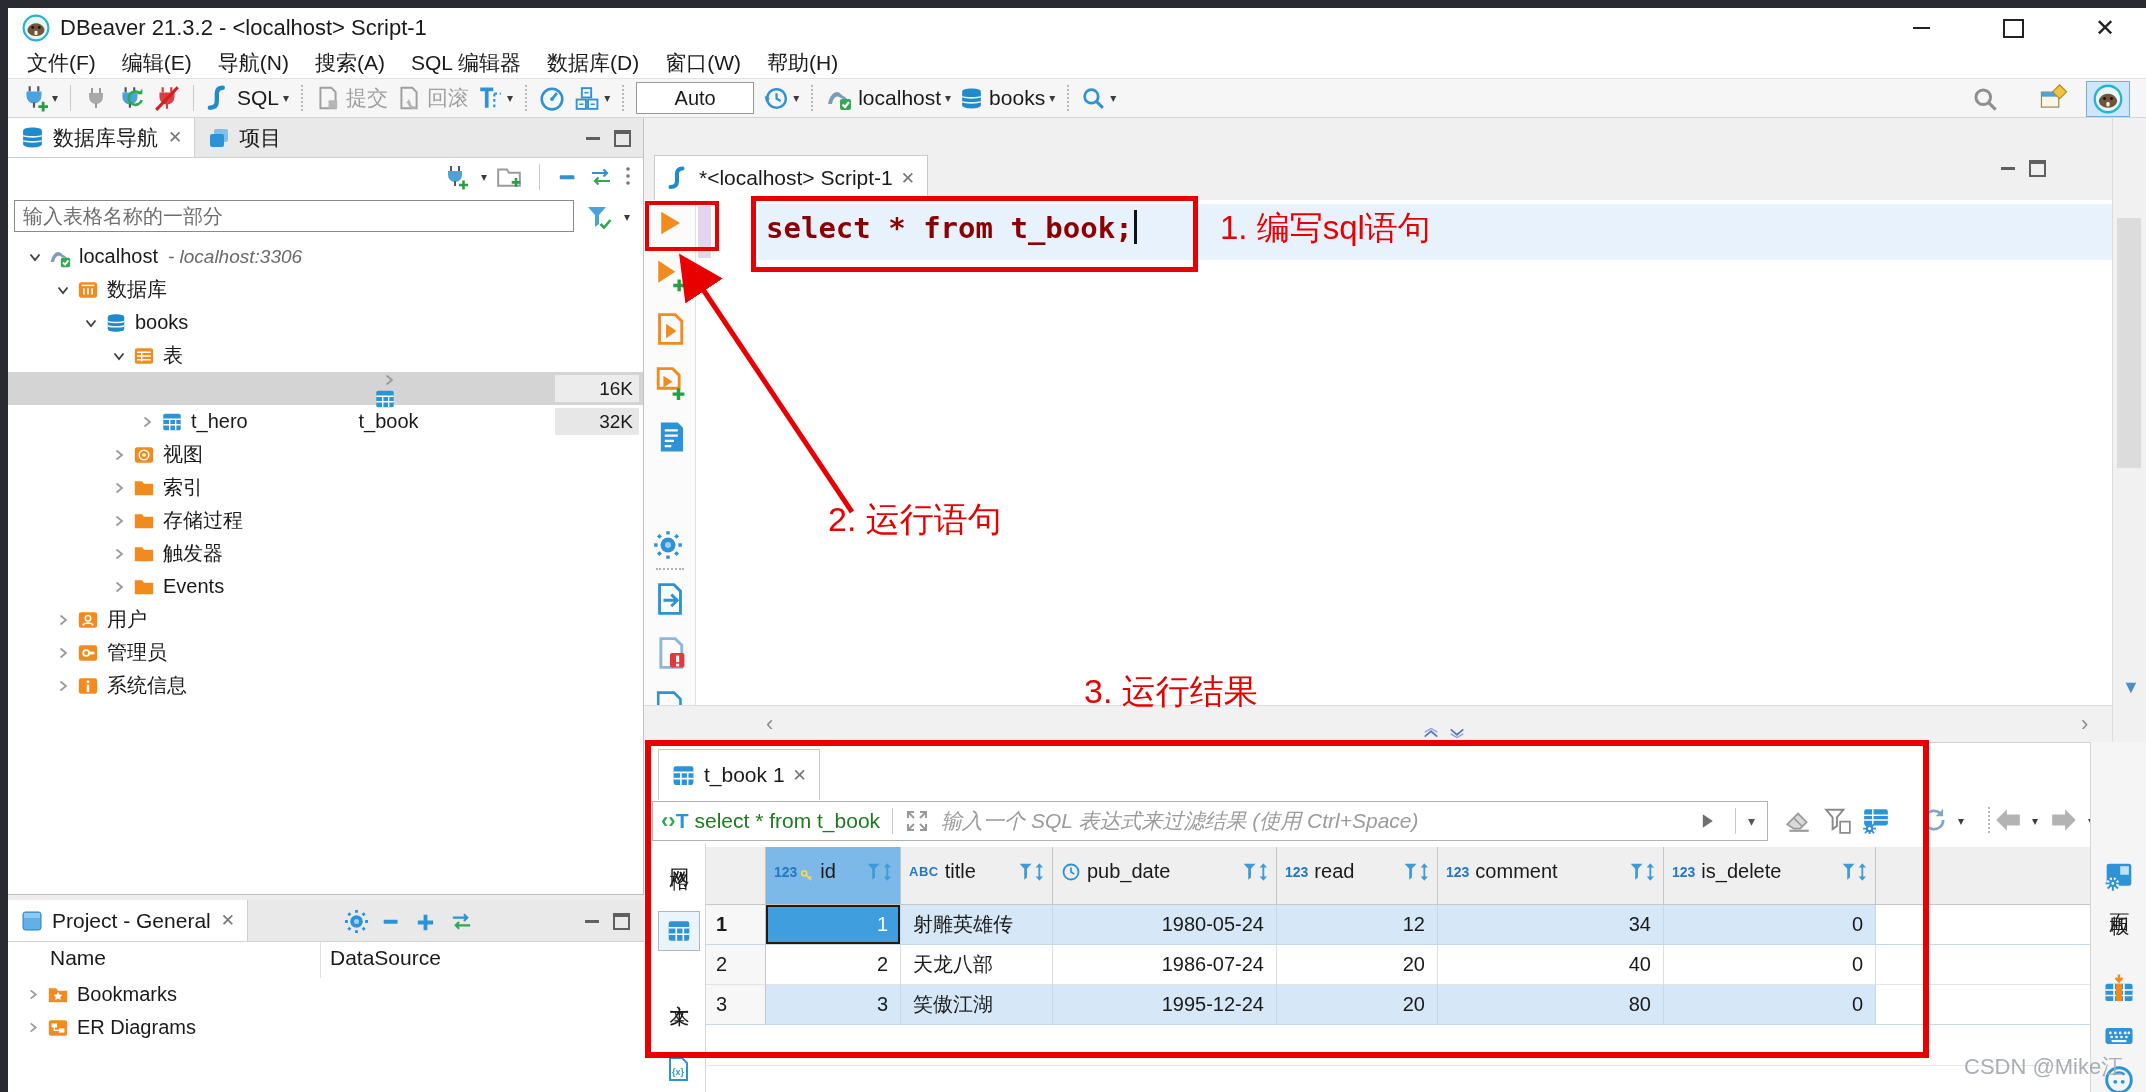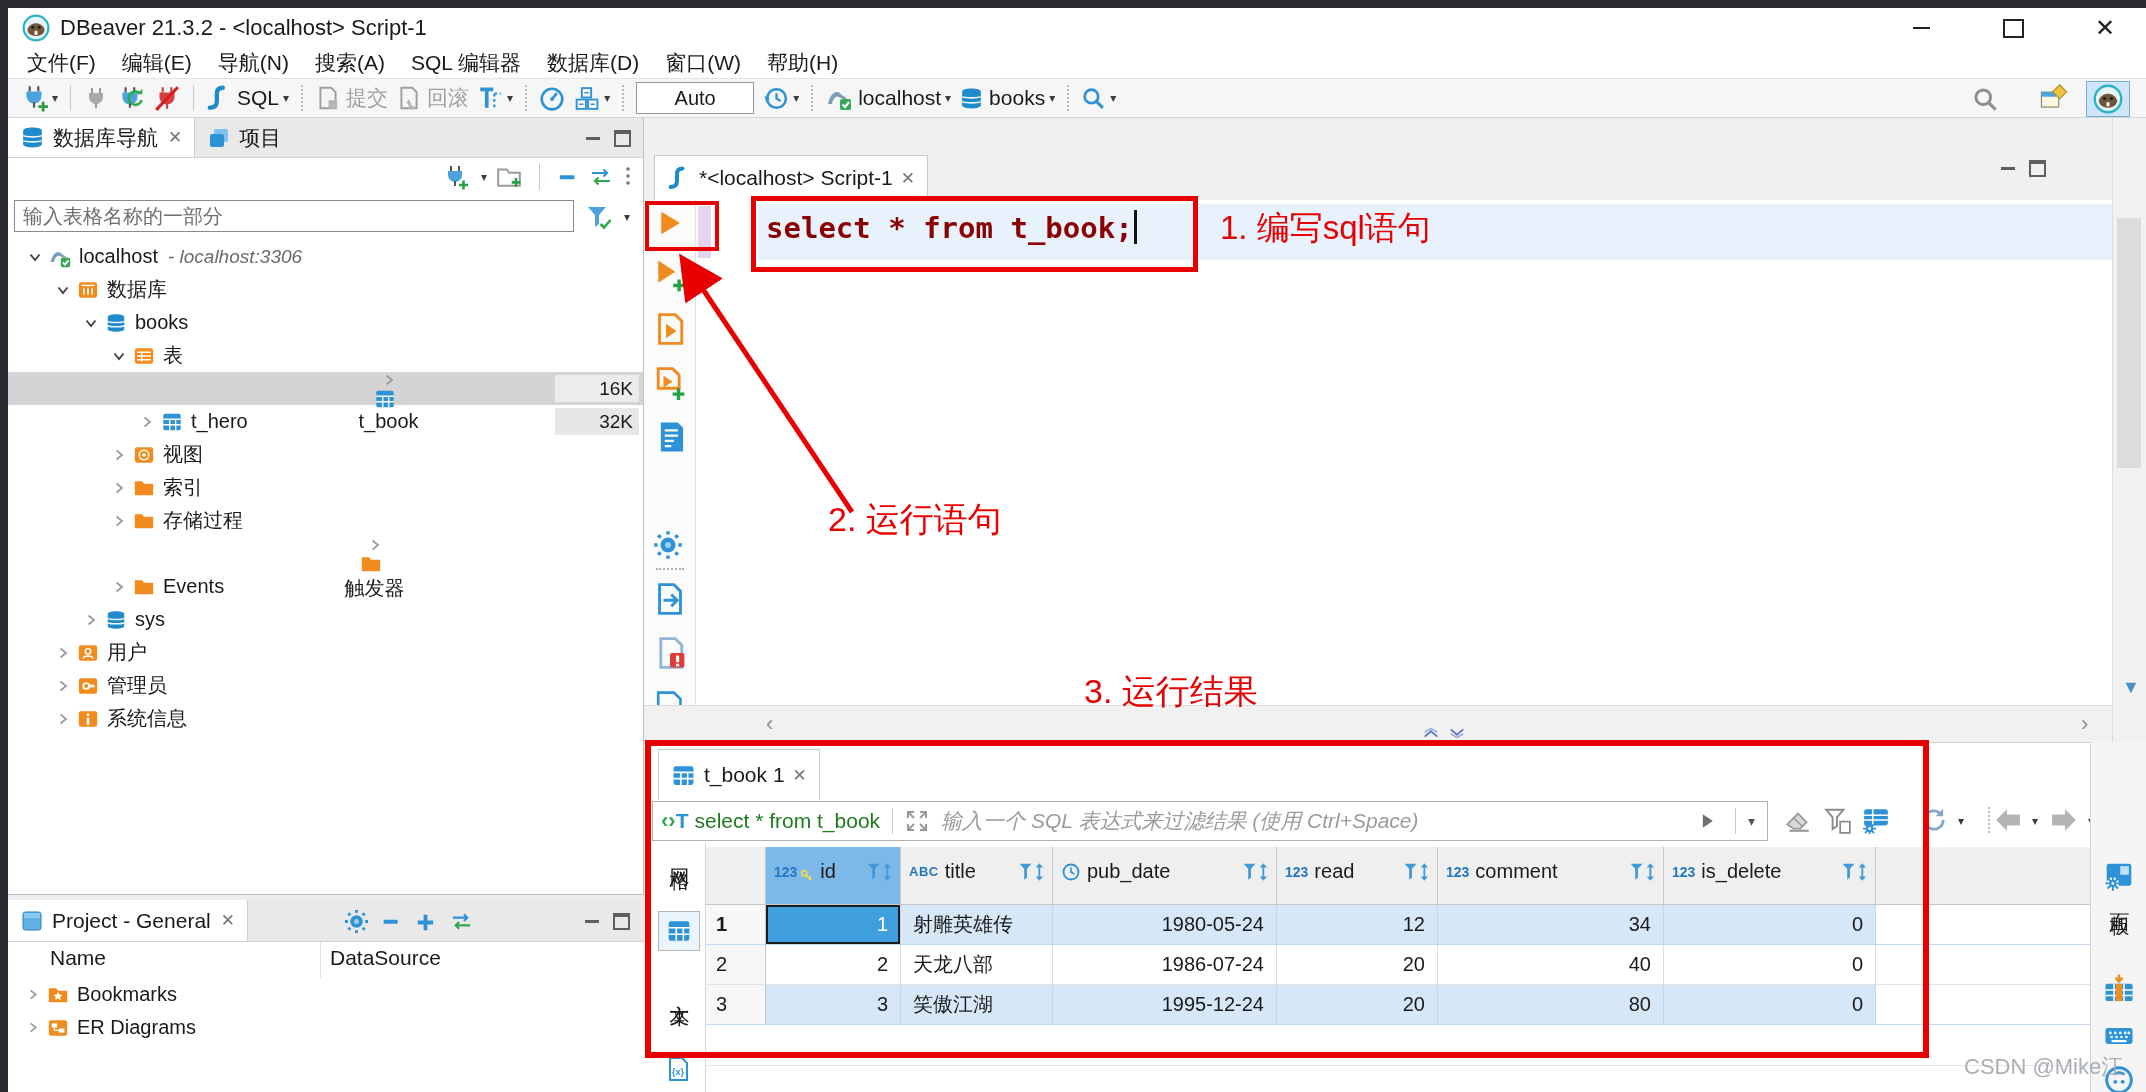--- a/index.html
+++ b/index.html
@@ -515,21 +515,21 @@
               <path d="M5.5 3.5 11 8l-5.5 4.5" fill="none" stroke="#9a9a9a" stroke-width="1.8"></path>
             </svg>
           </span>
           <span class="ico ticon">
             <svg viewBox="0 0 24 24">
               <path fill="#f28b1d" d="M2 4.5h8l2 2.8h10V20H2z"></path>
             </svg>
           </span>
           <span>存储过程</span>
         </div>
-        <div class="trow" style="padding-left: 98px; flex-direction: column;">
+        <div class="trow" style="padding-left: 98px;">
           <span class="ico arr">
             <svg viewBox="0 0 16 16">
               <path d="M5.5 3.5 11 8l-5.5 4.5" fill="none" stroke="#9a9a9a" stroke-width="1.8"></path>
             </svg>
           </span>
           <span class="ico ticon">
             <svg viewBox="0 0 24 24">
               <path fill="#f28b1d" d="M2 4.5h8l2 2.8h10V20H2z"></path>
             </svg>
           </span>
@@ -540,34 +540,20 @@
             <svg viewBox="0 0 16 16">
               <path d="M5.5 3.5 11 8l-5.5 4.5" fill="none" stroke="#9a9a9a" stroke-width="1.8"></path>
             </svg>
           </span>
           <span class="ico ticon">
             <svg viewBox="0 0 24 24">
               <path fill="#f28b1d" d="M2 4.5h8l2 2.8h10V20H2z"></path>
             </svg>
           </span>
           <span>Events</span>
-        </div>
-        <div class="trow" style="padding-left: 70px;">
-          <span class="ico arr">
-            <svg viewBox="0 0 16 16">
-              <path d="M5.5 3.5 11 8l-5.5 4.5" fill="none" stroke="#9a9a9a" stroke-width="1.8"></path>
-            </svg>
-          </span>
-          <span class="ico ticon">
-            <svg viewBox="0 0 24 24">
-              <path fill="#1f8bcb" d="M3 5.5C3 3.6 7 2.5 12 2.5s9 1.1 9 3v13c0 1.9-4 3-9 3s-9-1.1-9-3z"></path>
-              <path d="M3 10.2c3 1.6 15 1.6 18 0M3 15c3 1.6 15 1.6 18 0" stroke="#eaf4fb" stroke-width="1.6" fill="none"></path>
-            </svg>
-          </span>
-          <span>sys</span>
         </div>
         <div class="trow" style="padding-left: 42px;">
           <span class="ico arr">
             <svg viewBox="0 0 16 16">
               <path d="M5.5 3.5 11 8l-5.5 4.5" fill="none" stroke="#9a9a9a" stroke-width="1.8"></path>
             </svg>
           </span>
           <span class="ico ticon">
             <svg viewBox="0 0 24 24">
               <rect x="2" y="3.5" width="20" height="17" rx="2.5" fill="#f28b1d"></rect>

